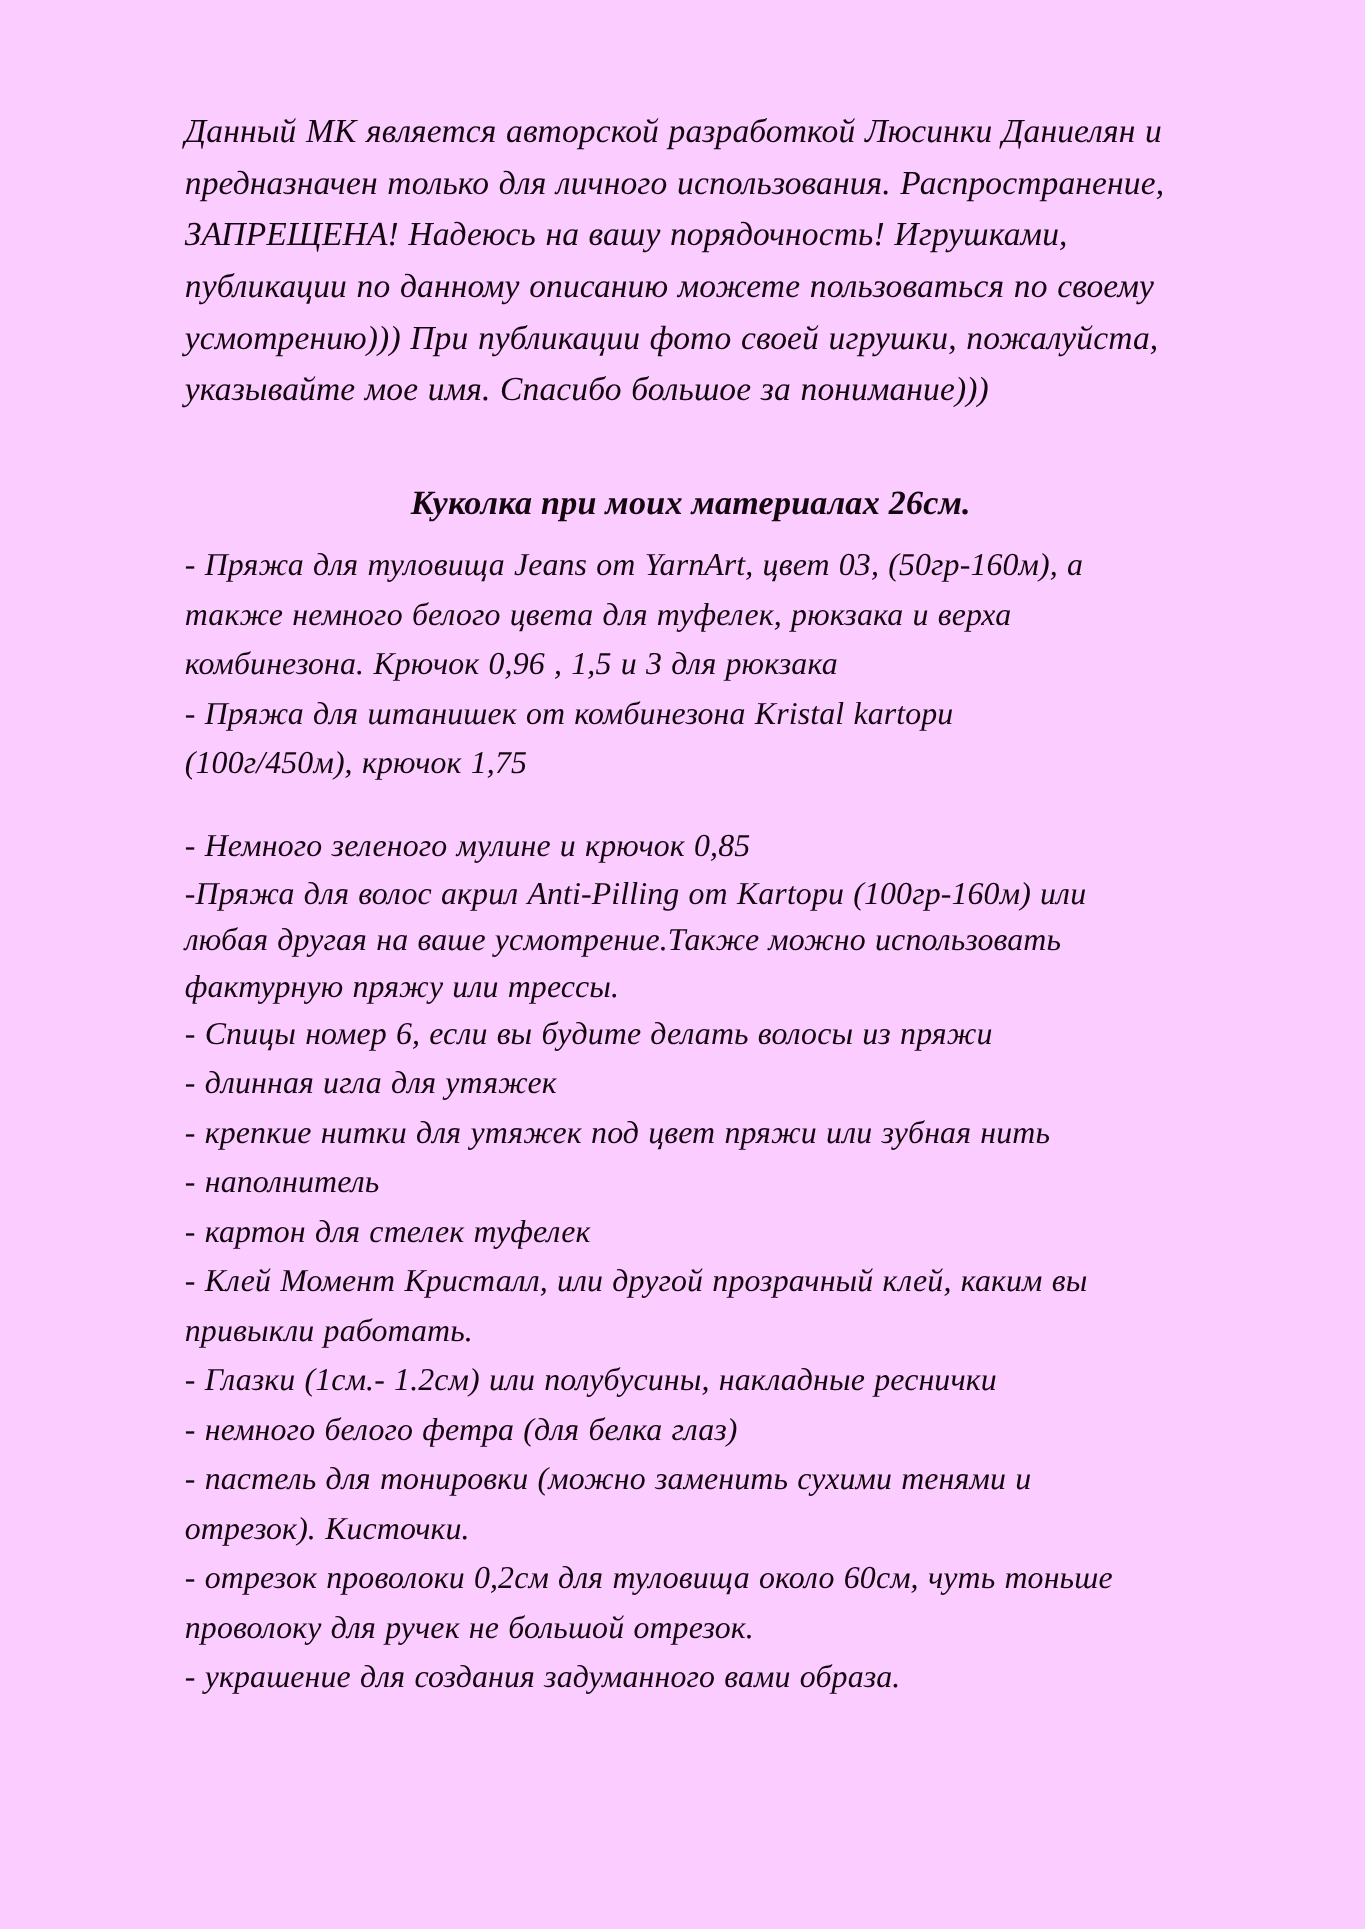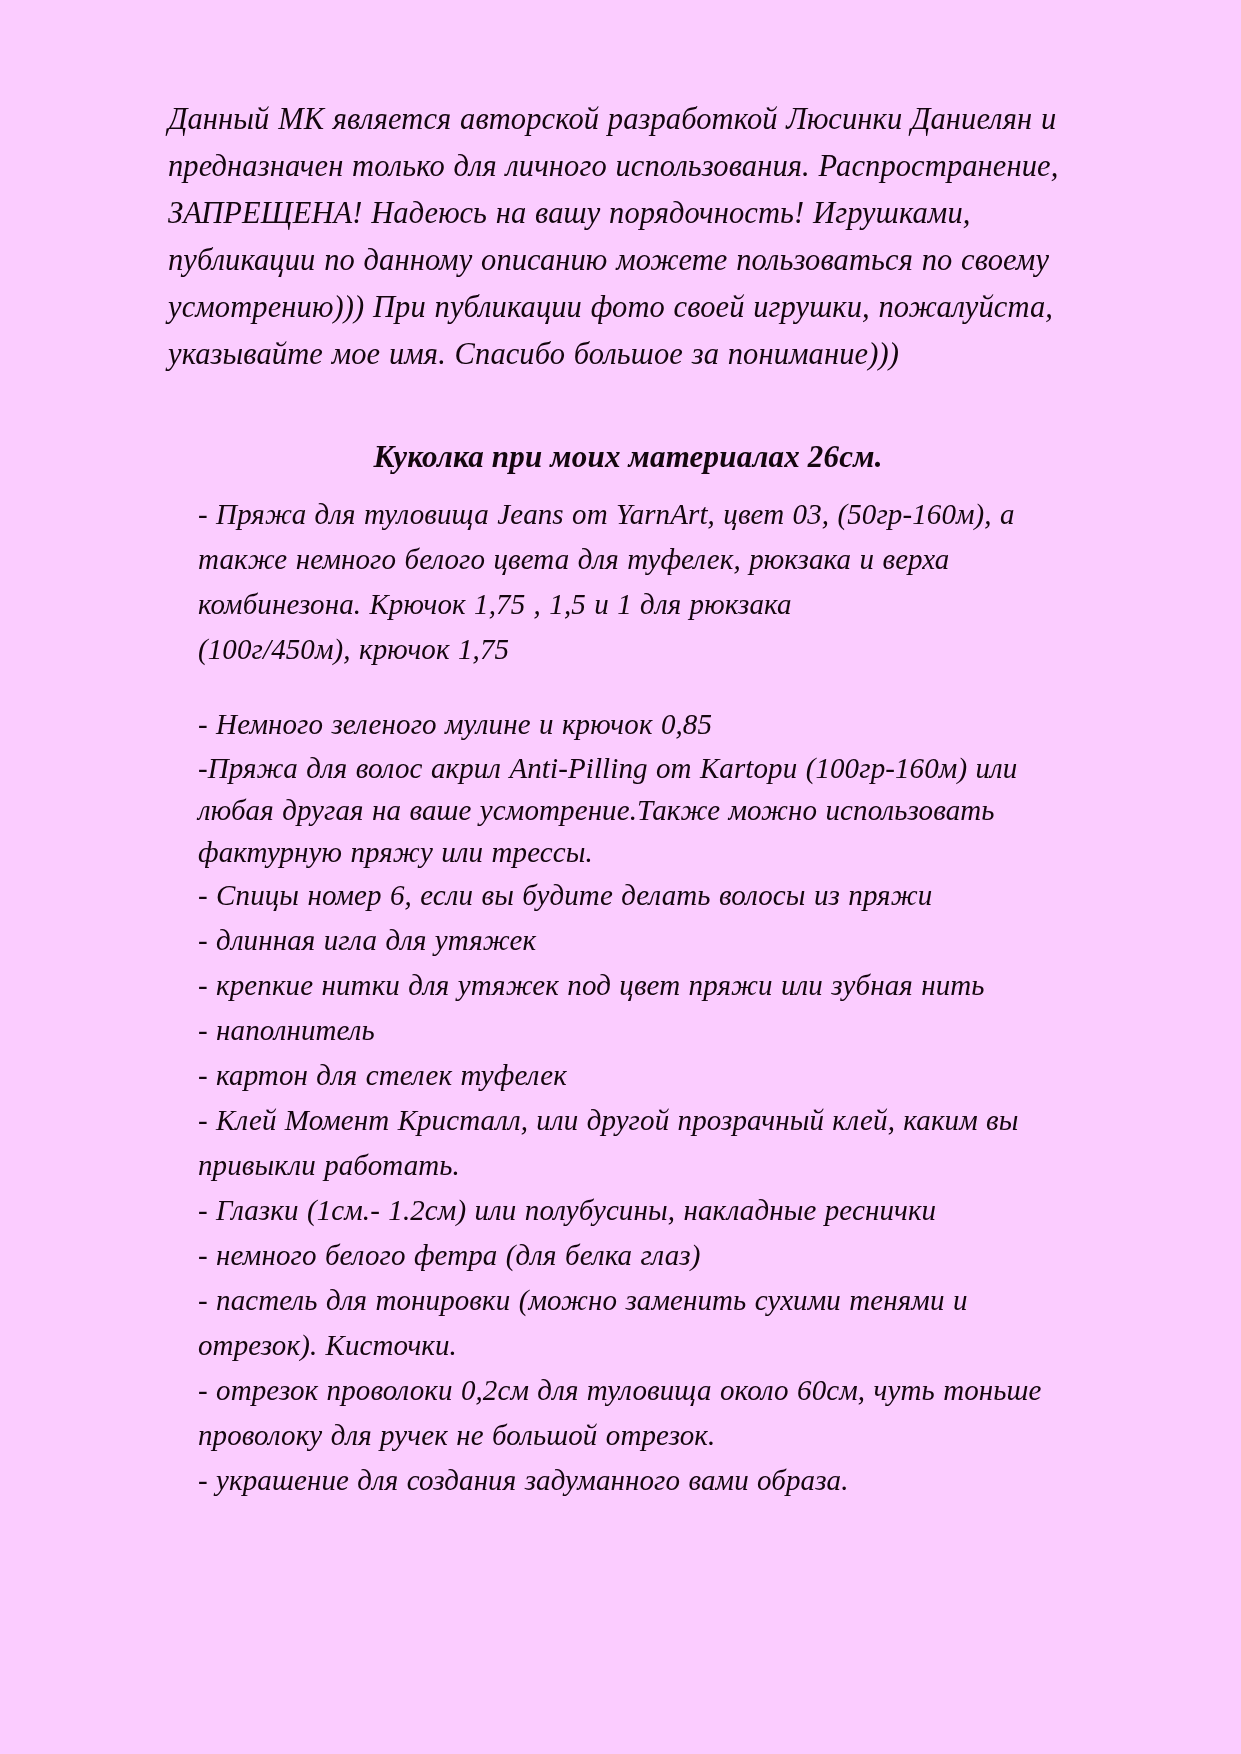--- a/index.html
+++ b/index.html
@@ -69,21 +69,20 @@
     margin-top: 8px;
     font-style: italic;
     font-size: 29px;
     line-height: 45px;
     letter-spacing: 0.1px;
     word-spacing: 1px;
   }
   .materials .ln {
     display: block;
     white-space: nowrap;
-    margin-left: 30px;
   }
   .materials .ln.gap {
     height: 30px;
   }
   .materials .ln.tight {
     line-height: 42px;
   }
 </style>
 </head>
 <body>
@@ -100,21 +99,22 @@
       <span class="ln">указывайте мое имя. Спасибо большое за понимание)))</span>
     </div>
 
     <div class="heading-block">
       <h1 class="h-title">Куколка при моих материалах 26см.</h1>
     </div>
 
     <div class="materials">
       <span class="ln">- Пряжа для туловища Jeans от  YarnArt, цвет 03, (50гр-160м), а</span>
       <span class="ln">также немного белого цвета для туфелек, рюкзака и верха</span>
-      <span class="ln">комбинезона. Крючок 1,75 , 1,5 и 1 для рюкзака</span>
+      <span class="ln">комбинезона. Крючок 0,96 , 1,5 и 3 для рюкзака</span>
+      <span class="ln"> - Пряжа для штанишек от комбинезона Kristal kartopu</span>
       <span class="ln">(100г/450м), крючок 1,75</span>
       <span class="ln gap"></span>
       <span class="ln">- Немного зеленого мулине и крючок 0,85</span>
       <span class="ln tight">-Пряжа для волос акрил Anti-Pilling от  Kartopu (100гр-160м) или</span>
       <span class="ln tight">любая другая на ваше усмотрение.Также можно использовать</span>
       <span class="ln tight">фактурную пряжу или трессы.</span>
       <span class="ln">- Спицы номер 6, если вы будите делать волосы из пряжи</span>
       <span class="ln">- длинная игла для утяжек</span>
       <span class="ln"> - крепкие нитки для утяжек под цвет пряжи или зубная нить</span>
       <span class="ln">- наполнитель</span>

